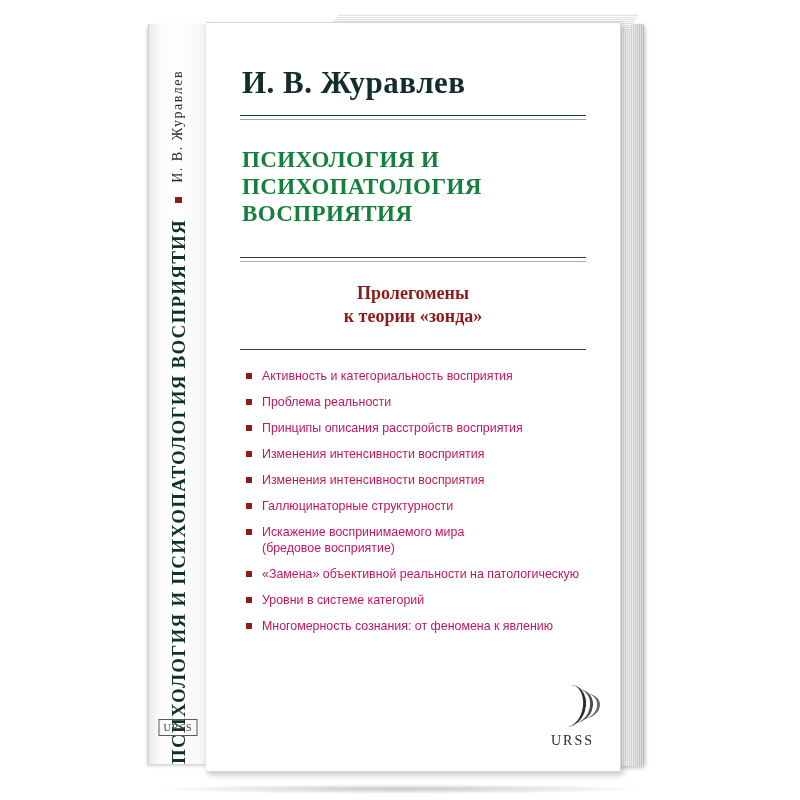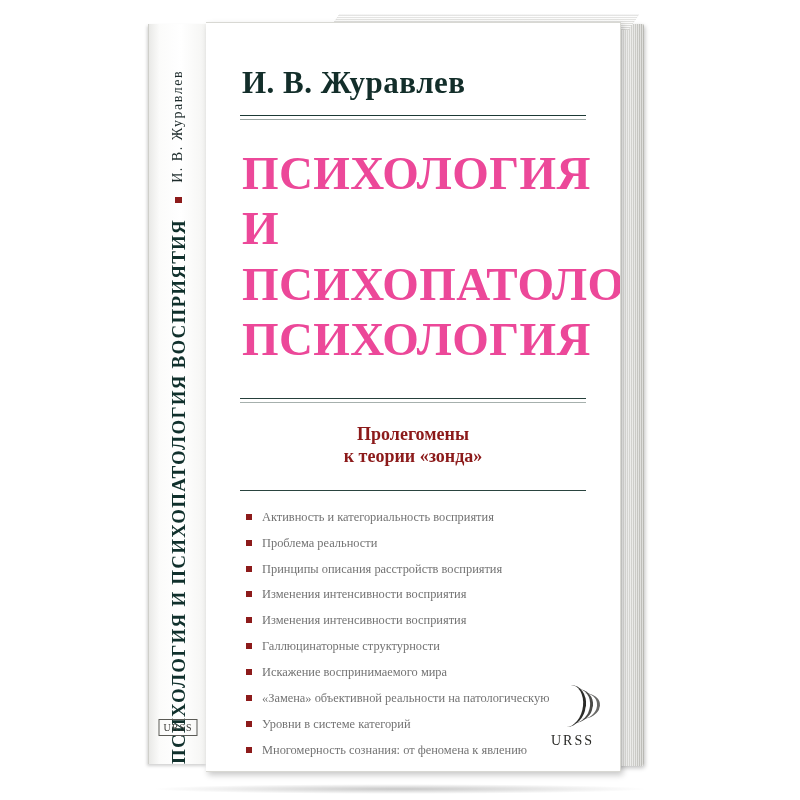--- a/index.html
+++ b/index.html
@@ -153,22 +153,22 @@
   .rule {
     height: 0;
     border-top: 1px solid #1d3a35;
     margin: 14px 0 0 0;
   }
   .rule.thin { border-top: 1px solid #9aa6a3; margin-top: 3px; }
 
   .main-title {
     font-family: "Liberation Serif", serif;
     font-weight: bold;
-    color: #ec4899;
-    font-size: 47px;
+    color: #15803d;
+    font-size: 23px;
     line-height: 1.18;
     letter-spacing: .4px;
     margin: 26px 0 0 2px;
     text-transform: none;
   }
   .main-title span { display: block; }
 
   .rule2 {
     margin-top: 30px;
     height: 0;
@@ -193,23 +193,23 @@
     border-top: 1px solid #2a443f;
   }
 
   .bullets {
     list-style: none;
     margin: 18px 0 0 0;
     padding: 0 0 0 22px;
   }
   .bullets li {
     position: relative;
-    font-family: Liberation Serif, serif;
+    font-family: Liberation Sans, sans-serif;
     font-size: 12.4px;
-    color: #737373;
+    color: #be185d;
     line-height: 1.32;
     margin-bottom: 9.5px;
   }
   .bullets li .sq {
     position: absolute;
     left: -16px;
     top: 5px;
     width: 6px;
     height: 6px;
     background: #8d1b1b;
@@ -278,42 +278,42 @@
     <div class="cover-pad">
 
       <div class="author">И. В. Журавлев</div>
 
       <div class="rule"></div>
       <div class="rule thin"></div>
 
       <div class="main-title">
         <span>ПСИХОЛОГИЯ И</span>
         <span>ПСИХОПАТОЛОГИЯ</span>
-        <span>ПСИХОЛОГИЯ</span>
+        <span>ВОСПРИЯТИЯ</span>
       </div>
 
       <div class="rule2"></div>
       <div class="rule2 thin"></div>
 
       <div class="subtitle">
         <span>Пролегомены</span>
         <span>к теории «зонда»</span>
       </div>
 
       <div class="rule3"></div>
 
       <ul class="bullets">
         <li><span class="sq"></span><span>Активность и категориальность восприятия</span></li>
         <li><span class="sq"></span><span>Проблема реальности</span></li>
         <li><span class="sq"></span><span>Принципы описания расстройств восприятия</span></li>
         <li><span class="sq"></span><span>Изменения интенсивности восприятия</span></li>
         <li><span class="sq"></span><span>Изменения интенсивности восприятия</span></li>
         <li><span class="sq"></span></li>
         <li><span class="sq"></span><span>Галлюцинаторные структурности</span></li>
-        <li><span class="sq"></span><span>Искажение воспринимаемого мира</span></li>
+        <li><span class="sq"></span><span>Искажение воспринимаемого мира</span><span class="l2">(бредовое восприятие)</span></li>
         <li><span class="sq"></span><span>«Замена» объективной реальности на патологическую</span></li>
         <li><span class="sq"></span><span>Уровни в системе категорий</span></li>
         <li><span class="sq"></span><span>Многомерность сознания: от феномена к явлению</span></li>
       </ul>
 
       <div class="urss">
         <div class="swoosh">
             <i></i>
             <i></i>
             <i></i>

